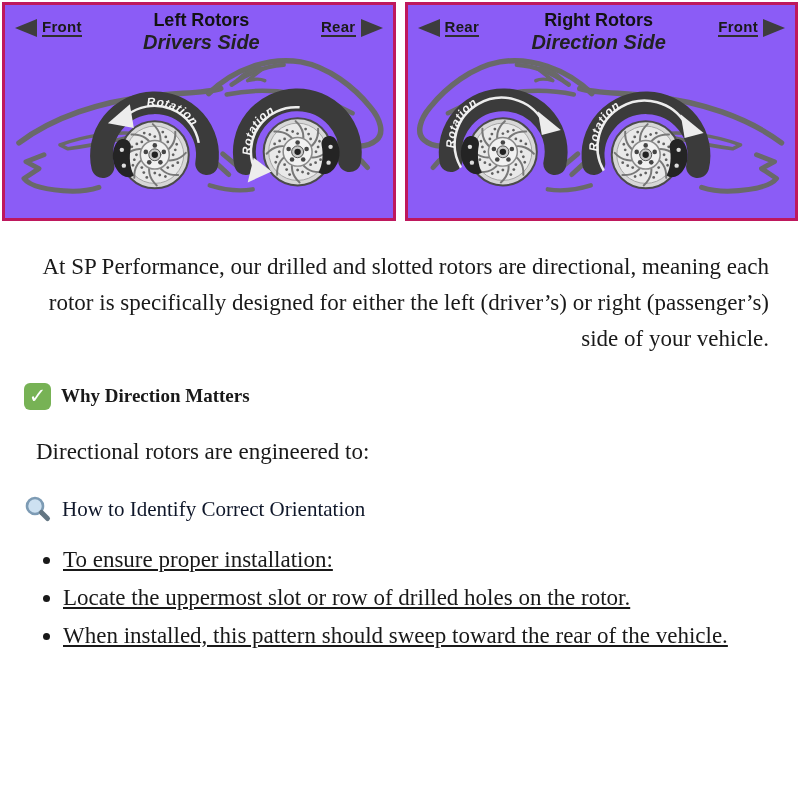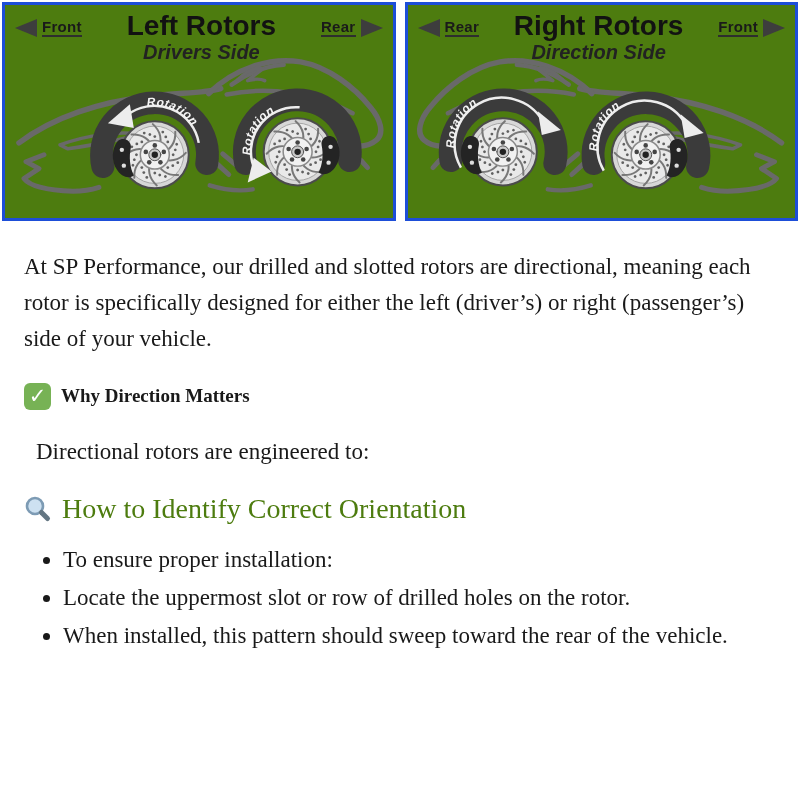--- a/index.html
+++ b/index.html
@@ -1,41 +1,41 @@
 <!DOCTYPE html>
 <html><head>
 <meta charset="utf-8">
 <style>
   html,body{margin:0;padding:0;background:#ffffff;}
   body{width:800px;height:800px;overflow:hidden;font-family:"Liberation Serif",serif;color:#191919;}
 
   
   .diagram{display:flex;gap:9px;padding:2px 2px 0 2px;}
-  .panel{flex:1;border:3px solid #1d4ed8;background:#4d7c0f;height:213px;position:relative;box-sizing:content-box;}
+  .panel{flex:1;border:3px solid #be185d;background:#8b5cf6;height:213px;position:relative;box-sizing:content-box;}
   .panel-header{display:flex;justify-content:space-between;align-items:flex-start;padding:6px 10px 0 10px;}
   .titles{flex:1;text-align:center;font-family:"Liberation Sans",sans-serif;}
-  .panel-title{font-size:28px;font-weight:bold;color:#121212;line-height:1.05;}
+  .panel-title{font-size:18px;font-weight:bold;color:#121212;line-height:1.05;}
   .panel-sub{font-size:20px;font-weight:bold;font-style:italic;color:#222;margin-top:1px;}
   .dir{display:flex;align-items:center;gap:5px;margin-top:7px;font-family:"Liberation Sans",sans-serif;}
   .dir-label{font-size:15px;font-weight:bold;color:#1a1a1a;border-bottom:2.5px solid #2e2e2e;line-height:1.15;letter-spacing:.3px;}
   .tri{width:0;height:0;border-top:9px solid transparent;border-bottom:9px solid transparent;}
   .tri-left{border-right:22px solid #3d3d3d;}
   .tri-right{border-left:22px solid #3d3d3d;}
   .car-art{position:absolute;left:0;bottom:0;width:100%;height:166px;display:block;}
 
   
   .article{padding:14px 26px 0 24px;font-size:23px;line-height:36px;}
-  .intro{margin:14px 0 12px 0;max-width:745px;}
+  .intro{margin:14px 0 12px 0;max-width:745px;text-align:right;}
   .sec-head{display:flex;align-items:center;gap:10px;margin:21px 0 0 0;font-size:19px;}
   .sec-head.bold{font-weight:bold;}
-  .sec-head.normal{font-weight:normal;font-size:28px;color:#4d7c0f;}
+  .sec-head.normal{font-weight:normal;font-size:21px;color:#0f172a;}
   .lead{margin:20px 0 0 12px;}
   ul{margin:8px 0 0 0;padding:0 0 0 39px;}
   li{margin:2px 0;max-width:705px;}
-  ul.how{margin-top:15px;}
+  ul.how{margin-top:15px;text-decoration:underline;}
 
   
   .check-icon{width:27px;height:27px;border-radius:6px;display:inline-flex;align-items:center;justify-content:center;flex:0 0 auto;}
   .check-icon::after{content:"✓";color:#fff;font-size:21px;font-weight:bold;font-family:"DejaVu Sans",sans-serif;line-height:1;}
   
   .mag-icon{width:28px;height:28px;flex:0 0 auto;display:inline-block;}
 </style>
 </head>
 <body>
 

